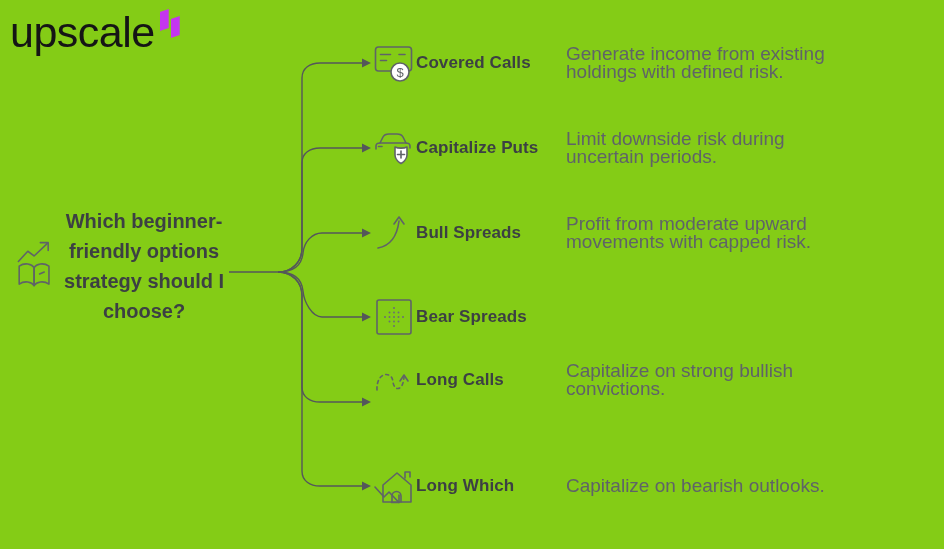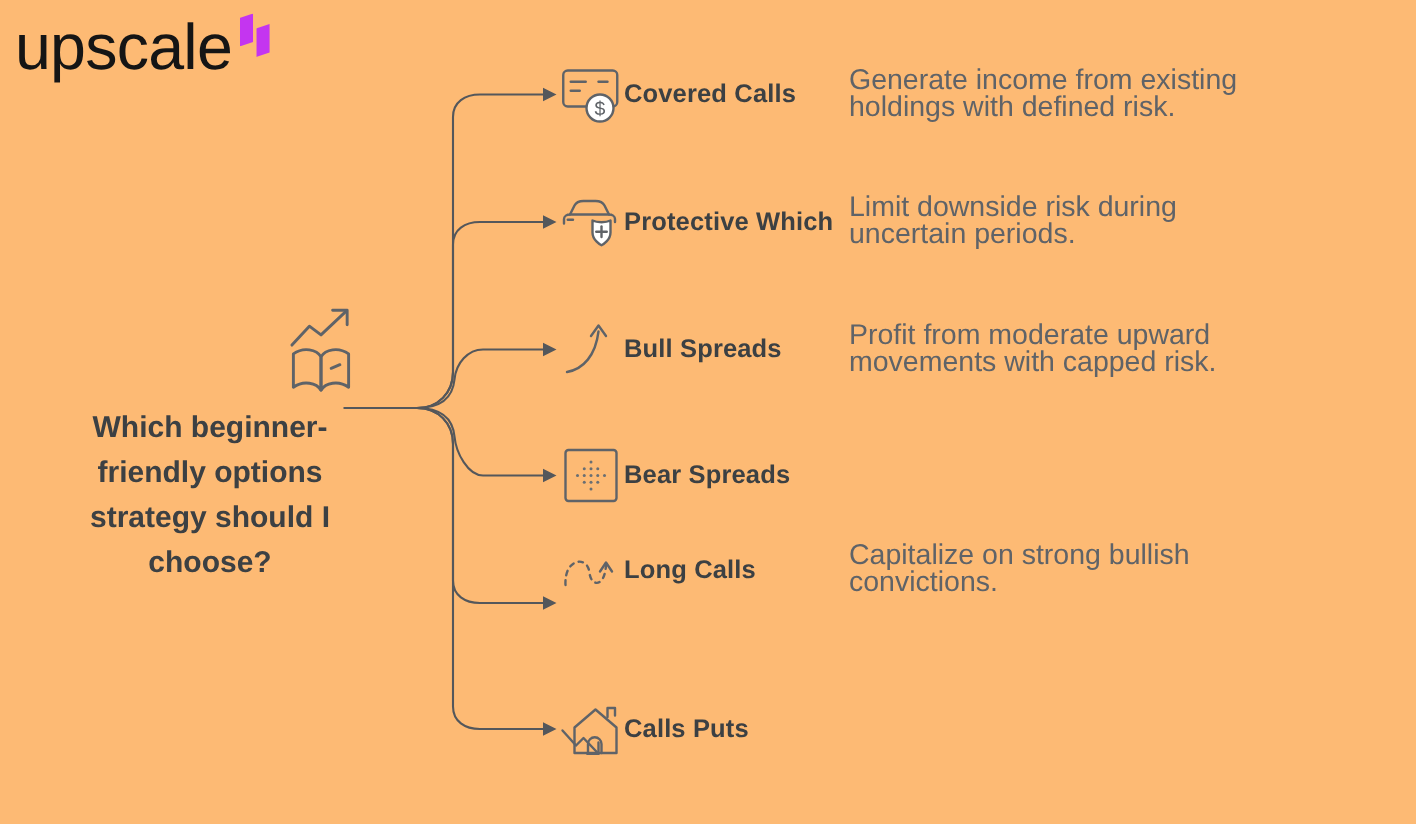--- a/index.html
+++ b/index.html
@@ -1,37 +1,37 @@
 <!DOCTYPE html>
 <html><head>
 <meta charset="utf-8">
 <style>
   html,body{margin:0;padding:0;background:#ffffff;}
   .canvas{
-    position:relative;width:944px;height:549px;background:#fdba74;overflow:hidden;
+    position:relative;width:944px;height:549px;background:#84cc16;overflow:hidden;
     font-family:"Liberation Sans",sans-serif;
   }
   
   .logo{position:absolute;left:10px;top:8px;display:flex;align-items:flex-start;}
   .logo-text{
     font-size:43px;font-weight:500;color:#151515;line-height:48px;letter-spacing:-0.5px;
   }
   .logo-mark{position:relative;width:26px;height:34px;margin-left:2px;margin-top:1px;display:block;}
   .logo-mark .bar{
     position:absolute;width:9px;height:22px;background:#c435f0;display:block;
     clip-path:polygon(0 14%,100% 0,100% 86%,0 100%);
   }
   .logo-mark .b1{left:3px;top:0;}
   .logo-mark .b2{left:14px;top:7px;}
   
   .connectors{position:absolute;left:0;top:0;pointer-events:none;}
   
   .center-node{
-    position:absolute;left:25px;top:200px;width:220px;
-    display:flex;flex-direction:column;align-items:flex-end;
+    position:absolute;left:9px;top:200px;width:220px;
+    display:flex;flex-direction:row;align-items:center;
   }
   .center-icon{display:block;}
   .question{
     margin-top:6px;width:210px;text-align:center;
     font-size:20px;line-height:30px;font-weight:bold;color:#3c4043;
   }
   
   .branch{
     position:absolute;left:372px;display:flex;align-items:center;transform:translateY(-50%);
   }
@@ -108,21 +108,21 @@
     <span class="iconbox">
       <svg class="ico" width="42" height="42" viewBox="0 0 42 42">
         <path d="M3 22 V19 C3 17 5 16 7 16 L10 10 C11 8 13 7 16 7 H24 C27 7 29 8 30 10 L33 16 C35 16 37 17 37 19 V21"></path>
         <path d="M7 16 H33"></path>
         <path d="M5.5 19.5 H9"></path>
         <path d="M22 20 C25 21.5 31 21.5 34 20 V28 C34 33 29 36 28 36.5 C27 36 22 33 22 28 Z" fill="#ffffff"></path>
         <path d="M28 24 V31"></path>
           <path d="M24.5 27.5 H31.5"></path>
       </svg>
     </span>
-    <span class="title">Protective Which</span>
+    <span class="title">Capitalize Puts</span>
     <span class="desc">Limit downside risk during uncertain periods.</span>
   </div>
 
   <div class="branch" style="top:233px">
     <span class="iconbox">
       <svg class="ico" width="40" height="40" viewBox="0 0 40 40">
         <path d="M4 35 C15 33 23 24 25 8"></path>
         <path d="M20 11 L25 4 L30 11"></path>
       </svg>
     </span>
@@ -168,16 +168,17 @@
   <div class="branch" style="top:486px">
     <span class="iconbox">
       <svg class="ico" width="44" height="44" viewBox="0 0 44 44">
         <path d="M11 21 L25 9 L39 21 V38 H11 Z"></path>
         <path d="M33 14 V8 H38 V13"></path>
         <path d="M20 38 V32 A4.5 4.5 0 0 1 29 32 V38"></path>
         <path d="M3 23 L12 33 L17 28 L27 38.5"></path>
         <path d="M27 31 V38.5 H19.5"></path>
       </svg>
     </span>
-    <span class="title">Calls Puts</span>
+    <span class="title">Long Which</span>
+    <span class="desc">Capitalize on bearish outlooks.</span>
   </div>
 
 </div>
 
 </body></html>

